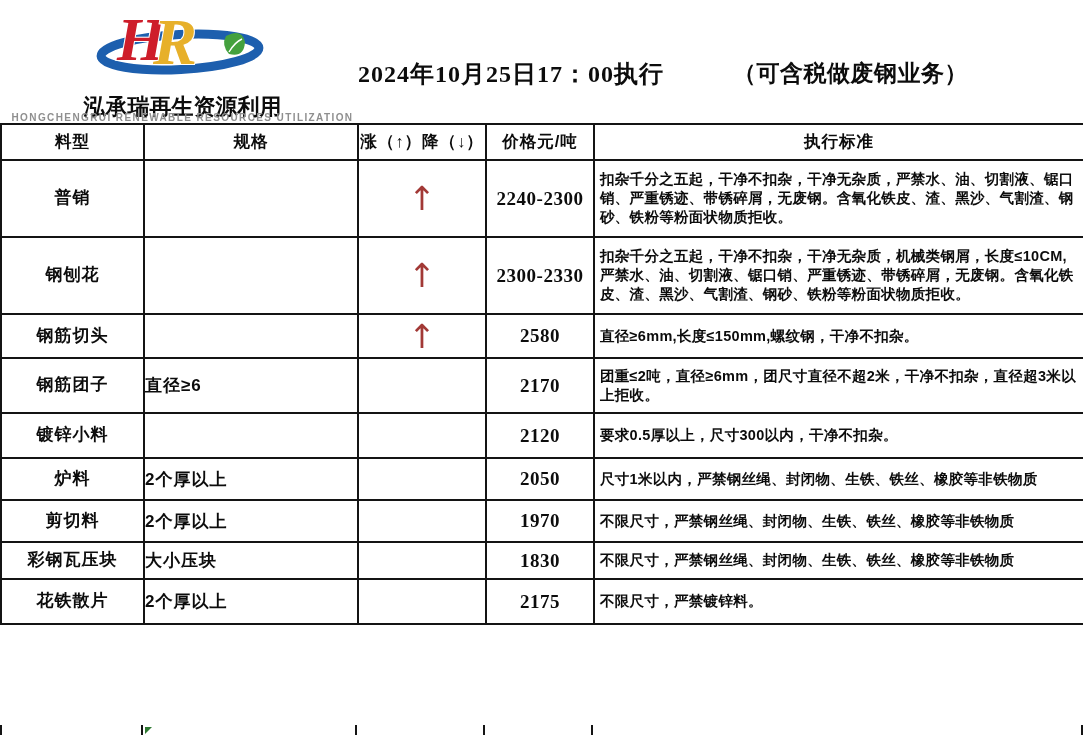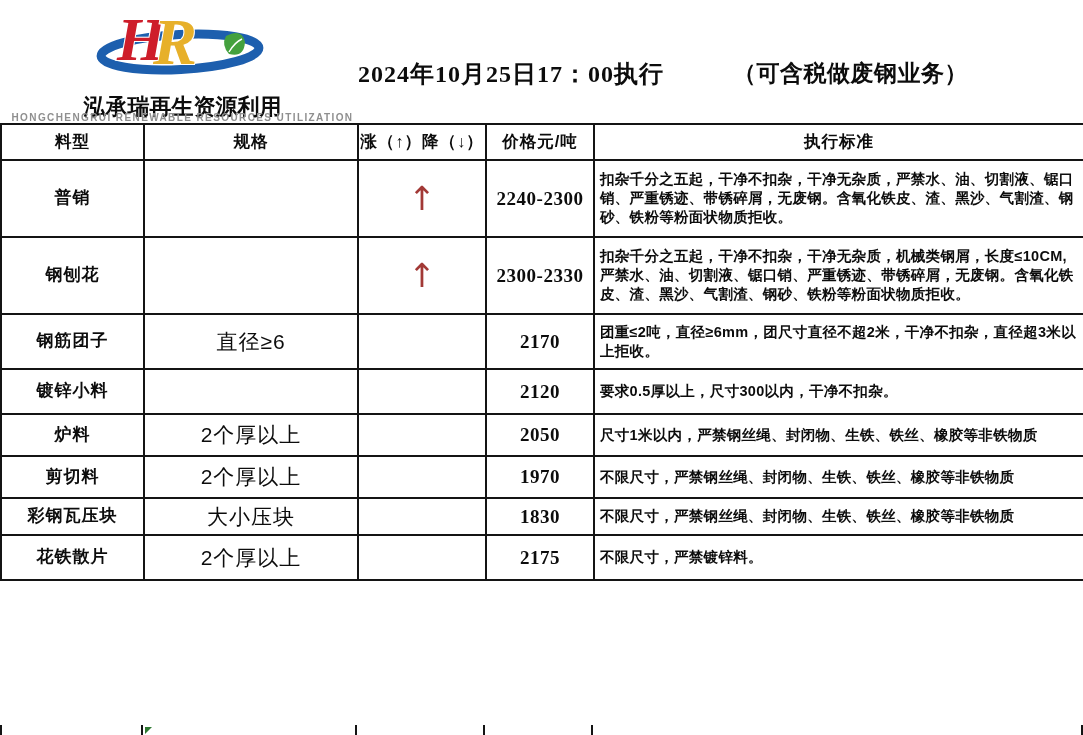--- a/index.html
+++ b/index.html
@@ -25,21 +25,21 @@
   .tax-note{
     position:absolute;left:733px;top:58px;font-family:"Liberation Serif","DejaVu Serif",serif;
     font-size:23px;font-weight:600;letter-spacing:0.5px;white-space:nowrap;
   }
   
   .tbl-wrap{position:absolute;left:0;top:123px;width:1083px;}
   table.tbl{border-collapse:collapse;table-layout:fixed;width:1083px;}
   .tbl th,.tbl td{border:2px solid #141414;padding:0;overflow:hidden;vertical-align:middle;background:#fff;}
   .tbl th{height:34px;font-size:16.5px;font-weight:700;text-align:center;letter-spacing:1px;}
   td.col-material{font-size:17px;font-weight:700;text-align:center;letter-spacing:1px;white-space:pre-line;line-height:1.35;}
-  td.col-spec{font-size:21px;font-weight:400;text-align:center;letter-spacing:1px;}
+  td.col-spec{font-size:17px;font-weight:700;letter-spacing:1px;}
   td.col-arrow{text-align:center;}
   td.col-arrow span{
     color:var(--arrow-up,#a23936);font-family:"DejaVu Sans",sans-serif;
     font-size:33px;line-height:1;font-weight:400;
   }
   td.col-price{
     font-family:"Liberation Serif","DejaVu Serif",serif;font-size:19px;font-weight:600;
     text-align:center;letter-spacing:0.5px;border-radius:32px;
   }
   td.col-standard{
@@ -98,20 +98,27 @@
     <td class="col-price">2240-2300</td>
     <td class="col-standard">扣杂千分之五起，干净不扣杂，干净无杂质，严禁水、油、切割液、锯口销、严重锈迹、带锈碎屑，无废钢。含氧化铁皮、渣、黑沙、气割渣、钢砂、铁粉等粉面状物质拒收。</td>
   </tr>
         <tr style="height: 77px;">
     <td class="col-material">钢刨花</td>
     <td class="col-spec"></td>
     <td class="col-arrow"><span>↑</span></td>
     <td class="col-price">2300-2330</td>
     <td class="col-standard">扣杂千分之五起，干净不扣杂，干净无杂质，机械类钢屑，长度≤10CM,严禁水、油、切割液、锯口销、严重锈迹、带锈碎屑，无废钢。含氧化铁皮、渣、黑沙、气割渣、钢砂、铁粉等粉面状物质拒收。</td>
   </tr>
+        <tr style="height: 44px;">
+    <td class="col-material">钢筋切头</td>
+    <td class="col-spec"></td>
+    <td class="col-arrow"><span>↑</span></td>
+    <td class="col-price">2580</td>
+    <td class="col-standard">直径≥6mm,长度≤150mm,螺纹钢，干净不扣杂。</td>
+  </tr>
         <tr style="height: 55px;">
     <td class="col-material">钢筋团子</td>
     <td class="col-spec">直径≥6</td>
     <td class="col-arrow"><span></span></td>
     <td class="col-price">2170</td>
     <td class="col-standard">团重≤2吨，直径≥6mm，团尺寸直径不超2米，干净不扣杂，直径超3米以上拒收。</td>
   </tr>
         <tr style="height: 45px;">
     <td class="col-material">镀锌小料</td>
     <td class="col-spec"></td>

